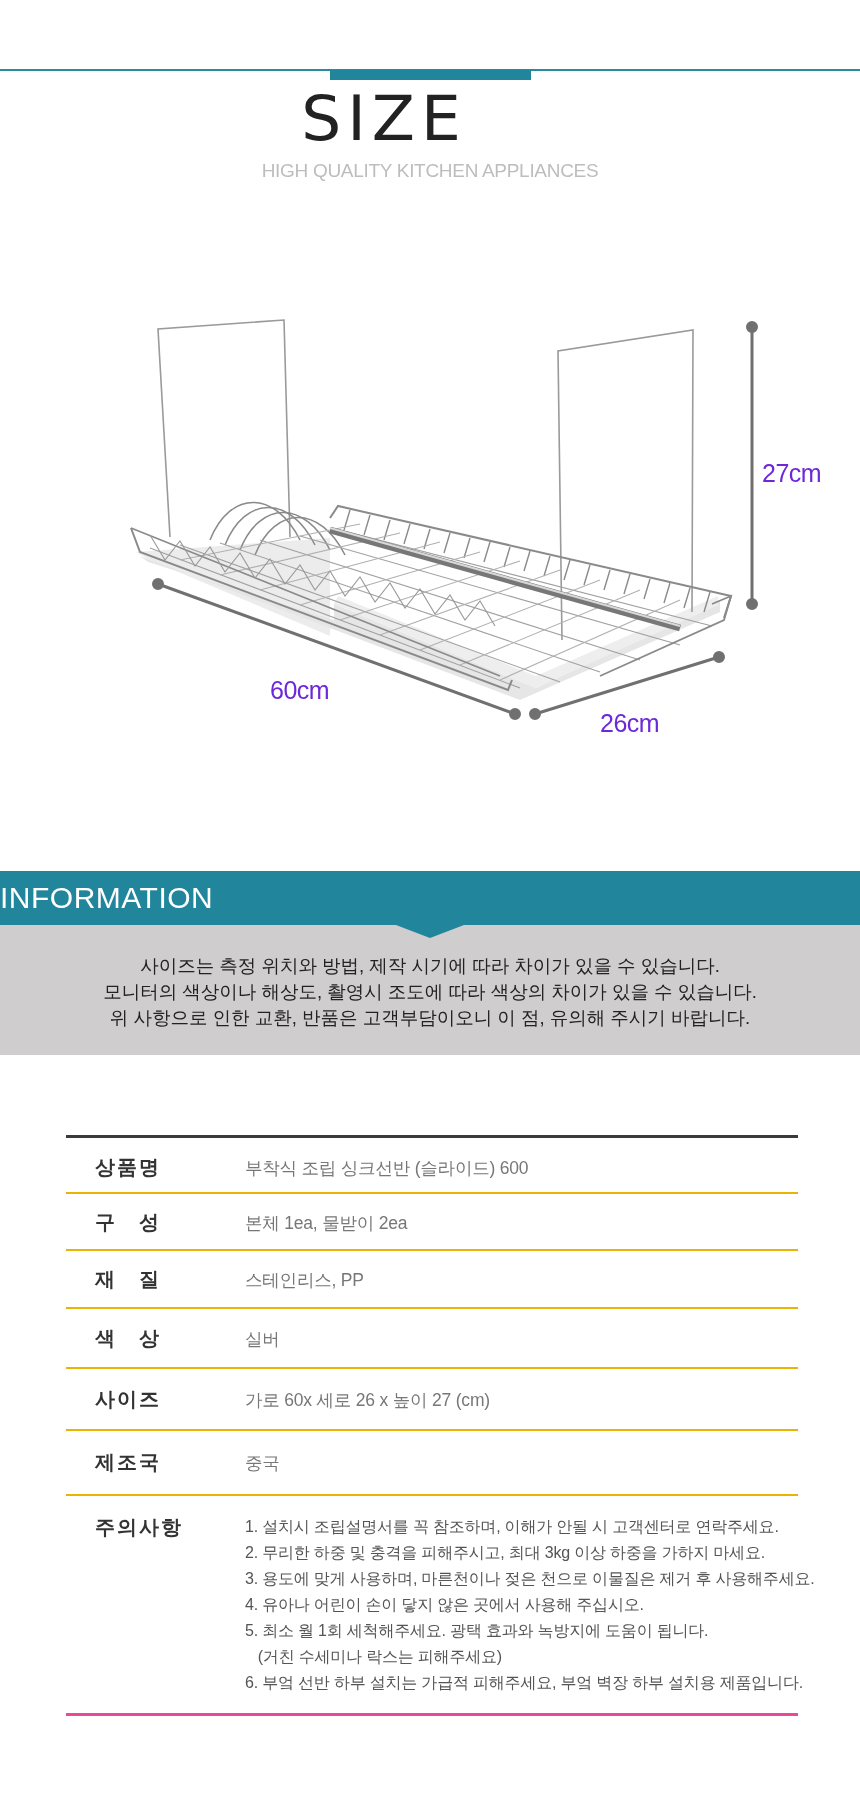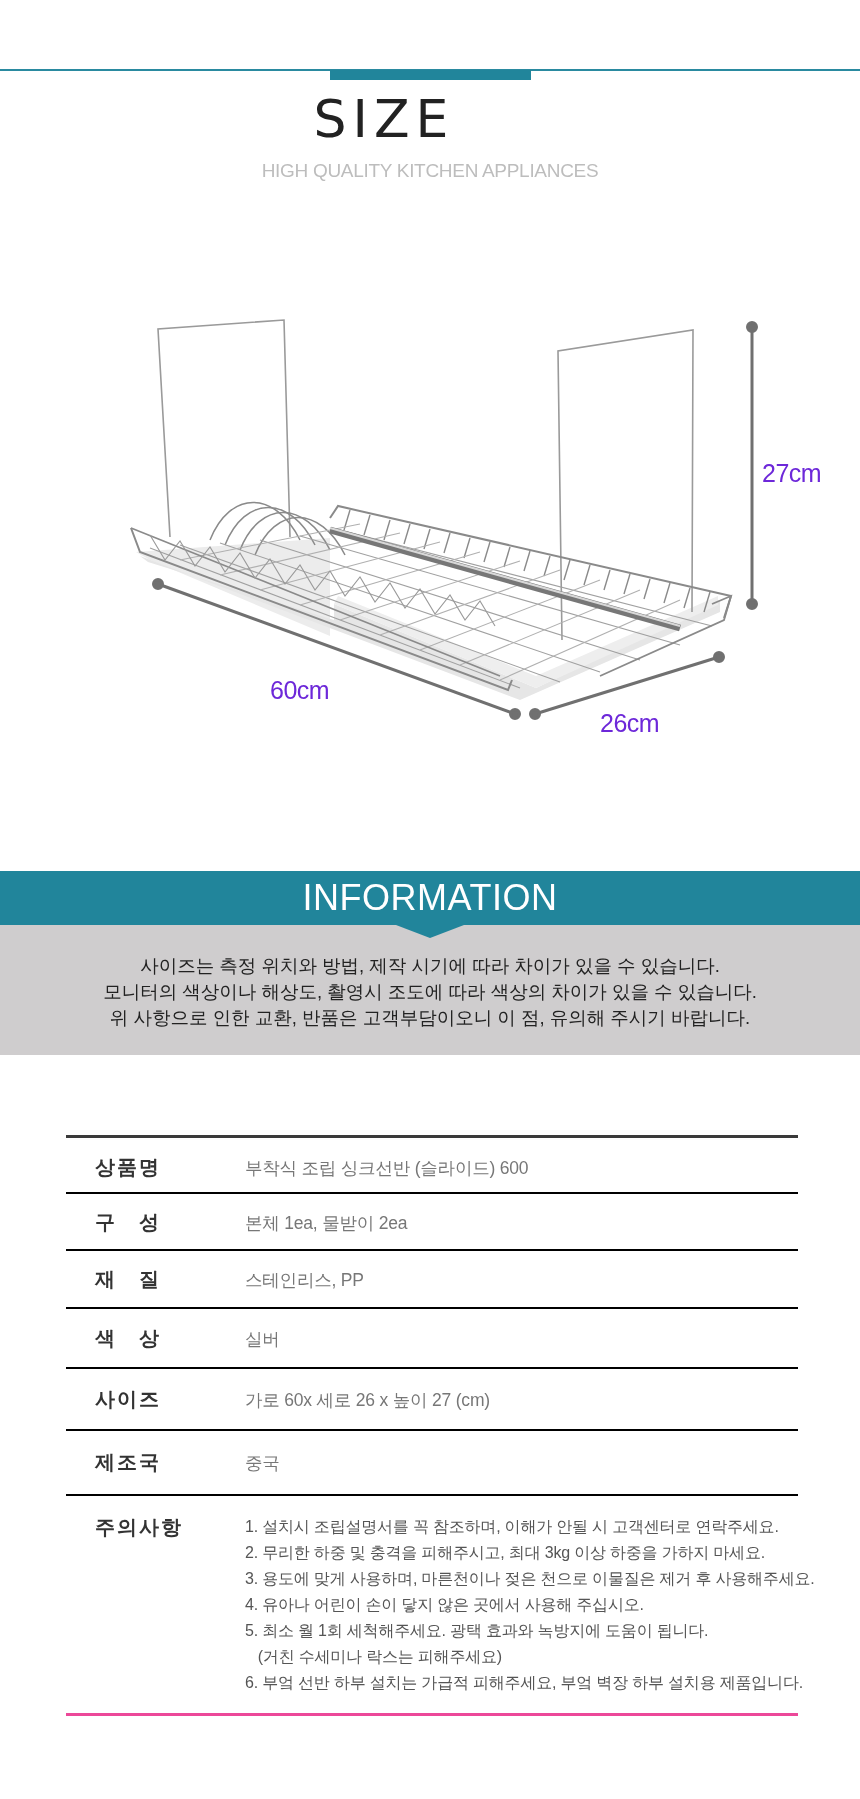--- a/index.html
+++ b/index.html
@@ -1,36 +1,36 @@
 <!DOCTYPE html>
 <html><head>
 <meta charset="utf-8">
 <style>
   html, body { margin:0; padding:0; background:#ffffff; }
   body { width:860px; height:1799px; position:relative; overflow:hidden;
          font-family:"Liberation Sans","DejaVu Sans",sans-serif; }
   .abs { position:absolute; }
   #hdr-line { left:0; top:69px; width:860px; height:2px; background:#2a8aa0; }
   #hdr-tab { left:330px; top:70px; width:201px; height:10px; background:#21859b; }
-  #size-title { left:0; top:84px; width:768px; text-align:center; font-size:52px; line-height:70px;
+  #size-title { left:0; top:84px; width:768px; text-align:center; font-size:63px; line-height:70px;
                 color:#222; letter-spacing:6px; font-family:"DejaVu Sans","Liberation Sans",sans-serif; font-weight:normal; }
   #size-sub { left:0; top:159px; width:860px; text-align:center; font-size:19px; line-height:24px;
               color:#bdbdbd; letter-spacing:-0.3px; }
   #diagram { left:0; top:280px; width:860px; height:470px; }
   .dim-label { color:#6d28d9; font-size:25px; line-height:30px; letter-spacing:-0.5px; }
   #info-band { left:0; top:871px; width:860px; height:54px; background:#21859b; }
-  #info-title { left:0; top:871px; width:860px; height:54px; line-height:54px; text-align:center;
-                color:#ffffff; font-size:36px; letter-spacing:0.5px; }
+  #info-title { left:0; top:871px; width:860px; height:54px; line-height:54px; 
+                color:#ffffff; font-size:30px; letter-spacing:0.5px; }
   #info-body { left:0; top:925px; width:860px; height:130px; background:#cfcdce; }
   #info-arrow { left:396px; top:925px; width:0; height:0; border-left:34px solid transparent;
                 border-right:34px solid transparent; border-top:13px solid #21859b; }
   #info-lines { left:0; top:953px; width:860px; text-align:center; color:#222; font-size:18.5px; line-height:26px; }
   #spec-table { left:66px; top:1135px; width:732px; }
   .spec-top { height:3px; background:#3a3a3a; }
-  .spec-row { position:relative; border-bottom:2px solid #000000; box-sizing:border-box; }
+  .spec-row { position:relative; border-bottom:2px solid #eab308; box-sizing:border-box; }
   .spec-label { position:absolute; left:29px; color:#333; font-size:20px; font-weight:bold; letter-spacing:2px; }
   .spec-value { position:absolute; left:179px; color:#777; font-size:17.5px; letter-spacing:-0.2px; }
   .notes { position:absolute; left:179px; top:13px; color:#555; font-size:16px; line-height:26px; letter-spacing:-0.2px; }
   .notes div { white-space:nowrap; }
   .spec-bottom { border-bottom:3px solid #777; }
 </style>
 </head>
 <body>
 
 <div id="hdr-line" class="abs"></div>

